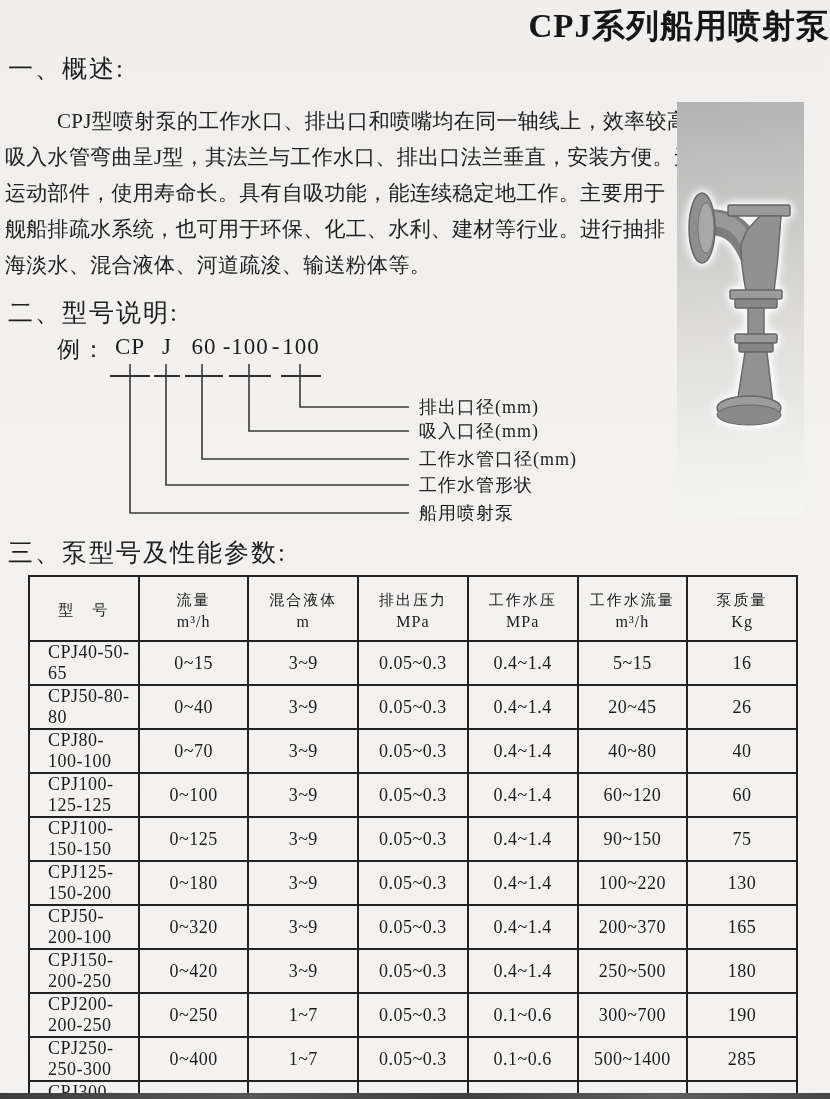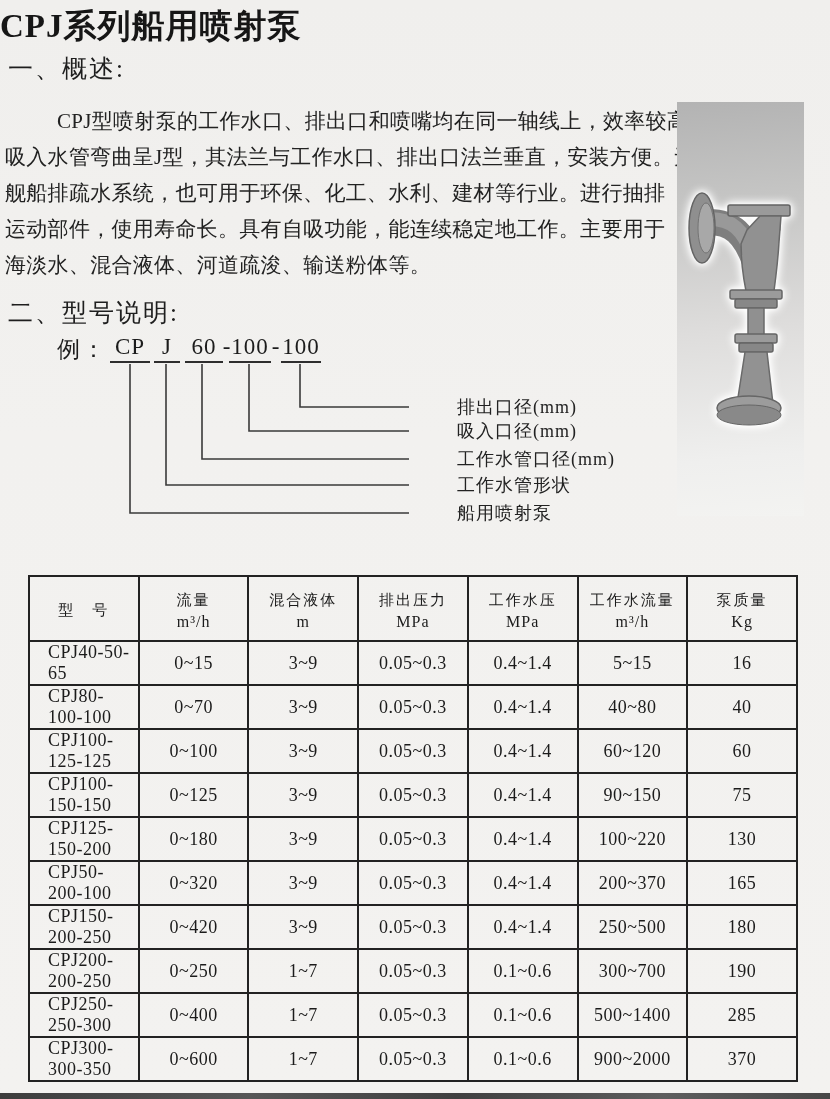--- a/index.html
+++ b/index.html
@@ -6,21 +6,21 @@
   .page{
     position:relative;
     width:830px;height:1099px;
     background:linear-gradient(180deg,#f0efed 0%,#f2f1ef 40%,#f3f2f0 100%);
     font-family:"Liberation Serif","DejaVu Serif",serif;
     color:#1c1c1c;
     overflow:hidden;
   }
   .title{
     position:absolute;top:4px;left:0;width:100%;
-    text-align:left;font-size:33px;font-weight:bold;
+    text-align:right;font-size:33px;font-weight:bold;
     letter-spacing:1px;margin:0;color:#161616;
   }
   .h2{
     position:absolute;left:8px;
     font-size:25px;letter-spacing:2px;color:#1e1e1e;white-space:nowrap;
   }
   .h2-overview{top:52px;}
   .h2-model{top:296px;}
   .h2-params{top:536px;}
   .para{
@@ -32,32 +32,32 @@
   
   .photo{
     position:absolute;left:677px;top:102px;width:127px;height:414px;
     background:linear-gradient(175deg,#b3b3b3 0%,#c6c6c5 25%,#dedddc 55%,#efefee 85%,#f3f3f1 100%);
   }
   .photo svg{display:block;}
   
   .example{position:absolute;top:334px;left:0;width:500px;height:32px;font-size:23px;}
   .ex-label{position:absolute;left:57px;top:0;letter-spacing:2px;}
   .tok{position:absolute;top:0;text-align:center;letter-spacing:1px;}
-  .tok.u{border-bottom:2px solid #2e2e2e;padding-bottom:1px;}
+  .tok.u{border-bottom:2px solid #2e2e2e;padding-bottom:15px;}
   .tok-0{left:110px;width:40px;}
   .tok-1{left:154px;width:26px;}
   .tok-2{left:185px;width:38px;}
   .tok-3{left:222px;width:10px;}
   .tok-4{left:229px;width:42px;}
   .tok-5{left:270px;width:12px;}
   .tok-6{left:281px;width:40px;}
   .connectors{position:absolute;left:0;top:0;pointer-events:none;}
   .dlabel{
     position:absolute;left:419px;height:22px;line-height:22px;
-    font-size:18px;letter-spacing:1px;white-space:nowrap;color:#222;margin-left:38px;
+    font-size:18px;letter-spacing:1px;white-space:nowrap;color:#222;
   }
   .dlabel-0{top:396px;}
   .dlabel-1{top:420px;}
   .dlabel-2{top:448px;}
   .dlabel-3{top:474px;}
   .dlabel-4{top:502px;}
   
   .tablewrap{position:absolute;left:28px;top:575px;}
   table.params{
     border-collapse:collapse;table-layout:fixed;width:770px;
@@ -83,22 +83,22 @@
 
 <div class="page">
 
   <h1 class="title">CPJ系列船用喷射泵</h1>
 
   <div class="h2 h2-overview">一、概述:</div>
 
   <div class="para">
     <div class="pline indent">CPJ型喷射泵的工作水口、排出口和喷嘴均在同一轴线上，效率较高。</div>
     <div class="pline">吸入水管弯曲呈J型，其法兰与工作水口、排出口法兰垂直，安装方便。无</div>
+    <div class="pline">运动部件，使用寿命长。具有自吸功能，能连续稳定地工作。主要用于</div>
     <div class="pline">舰船排疏水系统，也可用于环保、化工、水利、建材等行业。进行抽排</div>
-    <div class="pline">运动部件，使用寿命长。具有自吸功能，能连续稳定地工作。主要用于</div>
     <div class="pline">海淡水、混合液体、河道疏浚、输送粉体等。</div>
   </div>
 
   <div class="photo">
     <svg width="127" height="414" viewBox="0 0 127 414">
       <g style="filter:drop-shadow(0 0 5px #ffffff) drop-shadow(0 0 2px #ffffff);">
 
         <path d="M 32 120 C 55 120, 68 132, 78 160" fill="none" stroke="#7e7e7e" stroke-width="26" stroke-linecap="round"></path>
         <path d="M 33 117 C 55 117, 66 128, 75 152" fill="none" stroke="#999999" stroke-width="14" stroke-linecap="round"></path>
 
@@ -148,20 +148,21 @@
       <path d="M 300 364 V 407 H 409"></path>
     </g>
   </svg>
 
   <div class="dlabel dlabel-0">排出口径(mm)</div>
   <div class="dlabel dlabel-1">吸入口径(mm)</div>
   <div class="dlabel dlabel-2">工作水管口径(mm)</div>
   <div class="dlabel dlabel-3">工作水管形状</div>
   <div class="dlabel dlabel-4">船用喷射泵</div>
 
+  <div class="h2 h2-params">三、泵型号及性能参数:</div>
 
   <div class="tablewrap">
     <table class="params">
       <thead>
         <tr>
             <th>
               <div class="hname">型　号</div>
             </th>
             <th>
               <div class="hname">流量</div>
@@ -193,20 +194,29 @@
           <tr>
             <td class="model-cell">CPJ40-50-65</td>
             <td class="num-cell">0~15</td>
             <td class="num-cell">3~9</td>
             <td class="num-cell">0.05~0.3</td>
             <td class="num-cell">0.4~1.4</td>
             <td class="num-cell">5~15</td>
             <td class="num-cell">16</td>
           </tr>
           <tr>
+            <td class="model-cell">CPJ50-80-80</td>
+            <td class="num-cell">0~40</td>
+            <td class="num-cell">3~9</td>
+            <td class="num-cell">0.05~0.3</td>
+            <td class="num-cell">0.4~1.4</td>
+            <td class="num-cell">20~45</td>
+            <td class="num-cell">26</td>
+          </tr>
+          <tr>
             <td class="model-cell">CPJ80-100-100</td>
             <td class="num-cell">0~70</td>
             <td class="num-cell">3~9</td>
             <td class="num-cell">0.05~0.3</td>
             <td class="num-cell">0.4~1.4</td>
             <td class="num-cell">40~80</td>
             <td class="num-cell">40</td>
           </tr>
           <tr>
             <td class="model-cell">CPJ100-125-125</td>

